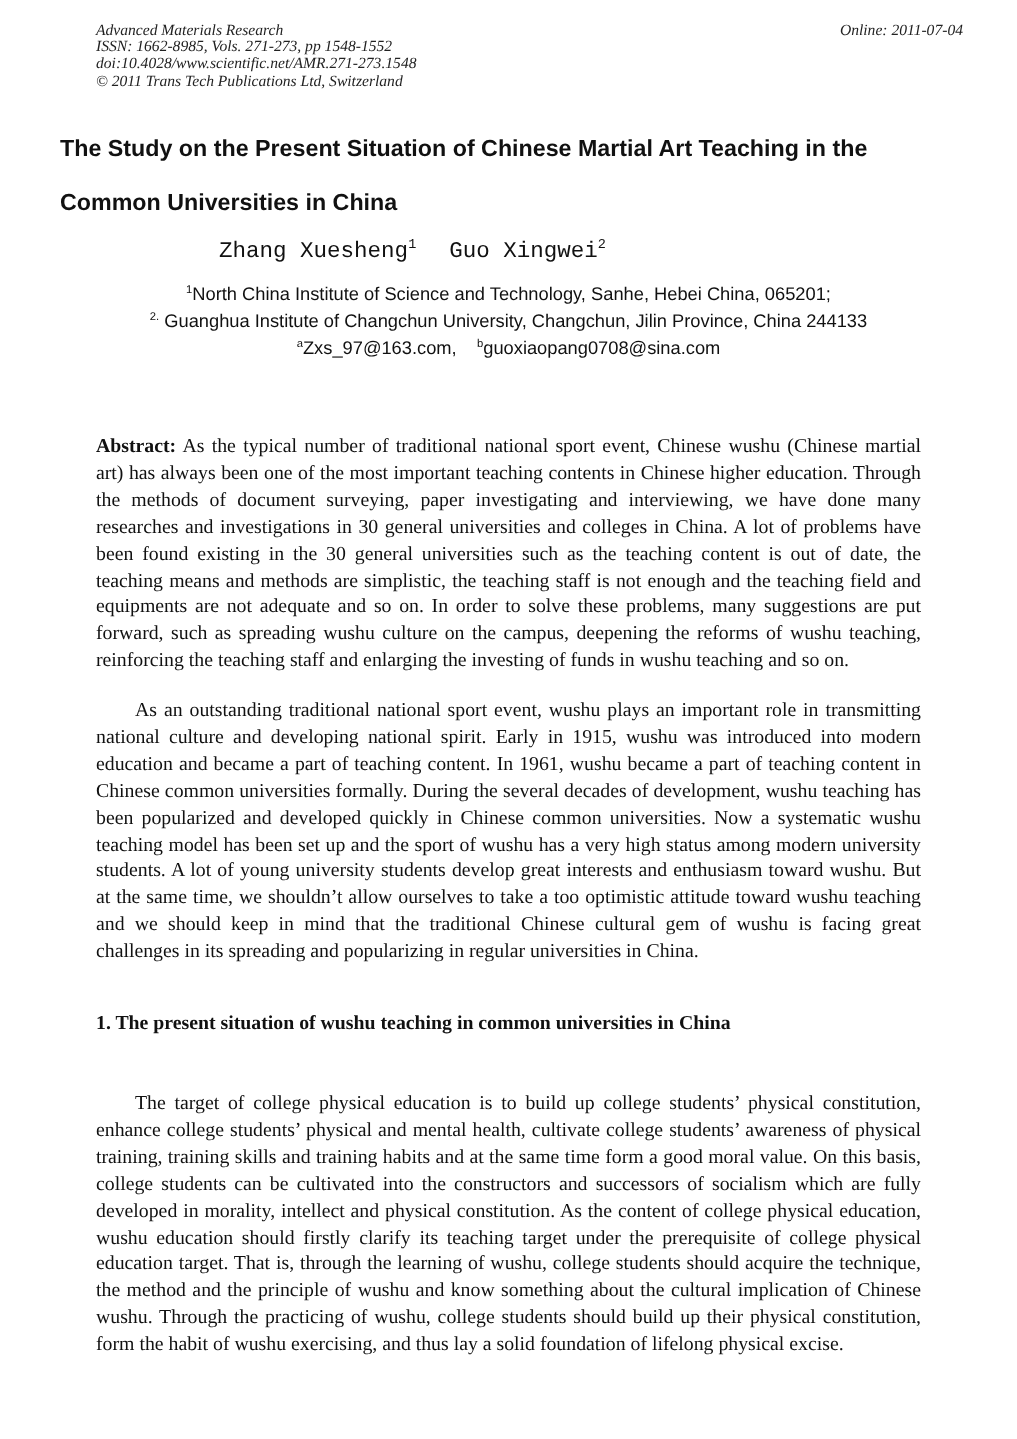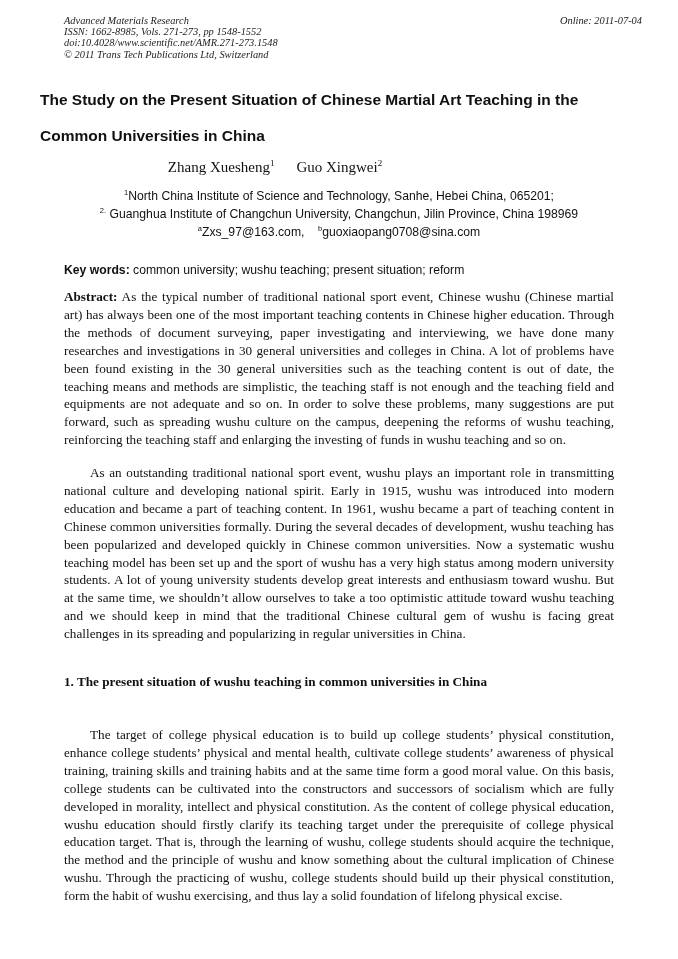--- a/index.html
+++ b/index.html
@@ -3,21 +3,21 @@
 <meta charset="utf-8">
 <style>
   html, body { margin:0; padding:0; background:#fff; }
   body { width:678px; height:959px; position:relative; overflow:hidden; color:#111; }
   .page { position:absolute; left:0; top:0; width:678px; height:959px;padding-left:28px; }
   .hdr-left { position:absolute; left:64px; top:15px; font-family:"Liberation Serif", serif; font-style:italic; font-size:10.4px; line-height:11.2px; color:#222; }
   .hdr-right { position:absolute; right:64px; top:15px; font-family:"Liberation Serif", serif; font-style:italic; font-size:10.4px; color:#222; }
   .title { position:absolute; left:40px; width:598px; font-family:"Liberation Sans", sans-serif; font-weight:bold; font-size:15.5px; }
   .t1 { top:91px; }
   .t2 { top:127px; }
-  .authors { position:absolute; top:158px; left:0; width:550px; text-align:center; font-family:Liberation Serif, serif; font-size:15px; }
+  .authors { position:absolute; top:158px; left:0; width:550px; text-align:center; font-family:Liberation Mono, monospace; font-size:15px; }
   .authors sup { font-size:9px; }
   .authors .gap { display:inline-block; width:22px; }
   .aff { position:absolute; left:0; width:678px; text-align:center; font-family:"Liberation Sans", sans-serif; font-size:12.2px; }
   .aff sup { font-size:7.5px; }
   .a1 { top:188px; } .a2 { top:206px; } .a3 { top:224px; }
   .kw { position:absolute; left:64px; top:263px; font-family:"Liberation Sans", sans-serif; font-size:12.2px; }
   .kw b { font-weight:bold; }
   .body { position:absolute; left:64px; width:550px; font-family:"Liberation Serif", serif; font-size:13.2px; line-height:17.9px; text-align:justify; }
   .abstract { top:288px; }
   .p2 { top:464px; text-indent:26px; }
@@ -42,29 +42,26 @@
   <div class="title t2">Common Universities in China</div>
 
   <div class="authors">
     <span>Zhang Xuesheng</span><sup>1</sup><span class="gap"></span><span>Guo Xingwei</span><sup>2</sup>
   </div>
 
   <div class="aff a1">
     <sup>1</sup><span>North China Institute of Science and Technology, Sanhe, Hebei China, 065201;</span>
   </div>
   <div class="aff a2">
-    <sup>2.</sup><span> Guanghua Institute of Changchun University, Changchun, Jilin Province, China 198969</span>
+    <sup>2.</sup><span> Guanghua Institute of Changchun University, Changchun, Jilin Province, China 244133</span>
   </div>
   <div class="aff a3">
     <sup>a</sup><span>Zxs_97@163.com,</span>&nbsp;&nbsp;&nbsp; <sup>b</sup><span>guoxiaopang0708@sina.com</span>
   </div>
 
-  <div class="kw">
-    <b>Key words:</b><span> common university; wushu teaching; present situation; reform</span>
-  </div>
 
   <div class="body abstract">
     <span class="lbl">Abstract:</span><span> As the typical number of traditional national sport event, Chinese wushu (Chinese martial art) has always been one of the most important teaching contents in Chinese higher education. Through the methods of document surveying, paper investigating and interviewing, we have done many researches and investigations in 30 general universities and colleges in China. A lot of problems have been found existing in the 30 general universities such as the teaching content is out of date, the teaching means and methods are simplistic, the teaching staff is not enough and the teaching field and equipments are not adequate and so on. In order to solve these problems, many suggestions are put forward, such as spreading wushu culture on the campus, deepening the reforms of wushu teaching, reinforcing the teaching staff and enlarging the investing of funds in wushu teaching and so on.</span>
   </div>
 
   <div class="body p2">As an outstanding traditional national sport event, wushu plays an important role in transmitting national culture and developing national spirit. Early in 1915, wushu was introduced into modern education and became a part of teaching content. In 1961, wushu became a part of teaching content in Chinese common universities formally. During the several decades of development, wushu teaching has been popularized and developed quickly in Chinese common universities. Now a systematic wushu teaching model has been set up and the sport of wushu has a very high status among modern university students. A lot of young university students develop great interests and enthusiasm toward wushu. But at the same time, we shouldn’t allow ourselves to take a too optimistic attitude toward wushu teaching and we should keep in mind that the traditional Chinese cultural gem of wushu is facing great challenges in its spreading and popularizing in regular universities in China.</div>
 
   <div class="h1">1. The present situation of wushu teaching in common universities in China</div>
   <div class="body p3">The target of college physical education is to build up college students’ physical constitution, enhance college students’ physical and mental health, cultivate college students’ awareness of physical training, training skills and training habits and at the same time form a good moral value. On this basis, college students can be cultivated into the constructors and successors of socialism which are fully developed in morality, intellect and physical constitution. As the content of college physical education, wushu education should firstly clarify its teaching target under the prerequisite of college physical education target. That is, through the learning of wushu, college students should acquire the technique, the method and the principle of wushu and know something about the cultural implication of Chinese wushu. Through the practicing of wushu, college students should build up their physical constitution, form the habit of wushu exercising, and thus lay a solid foundation of lifelong physical excise.</div>
 </div>

